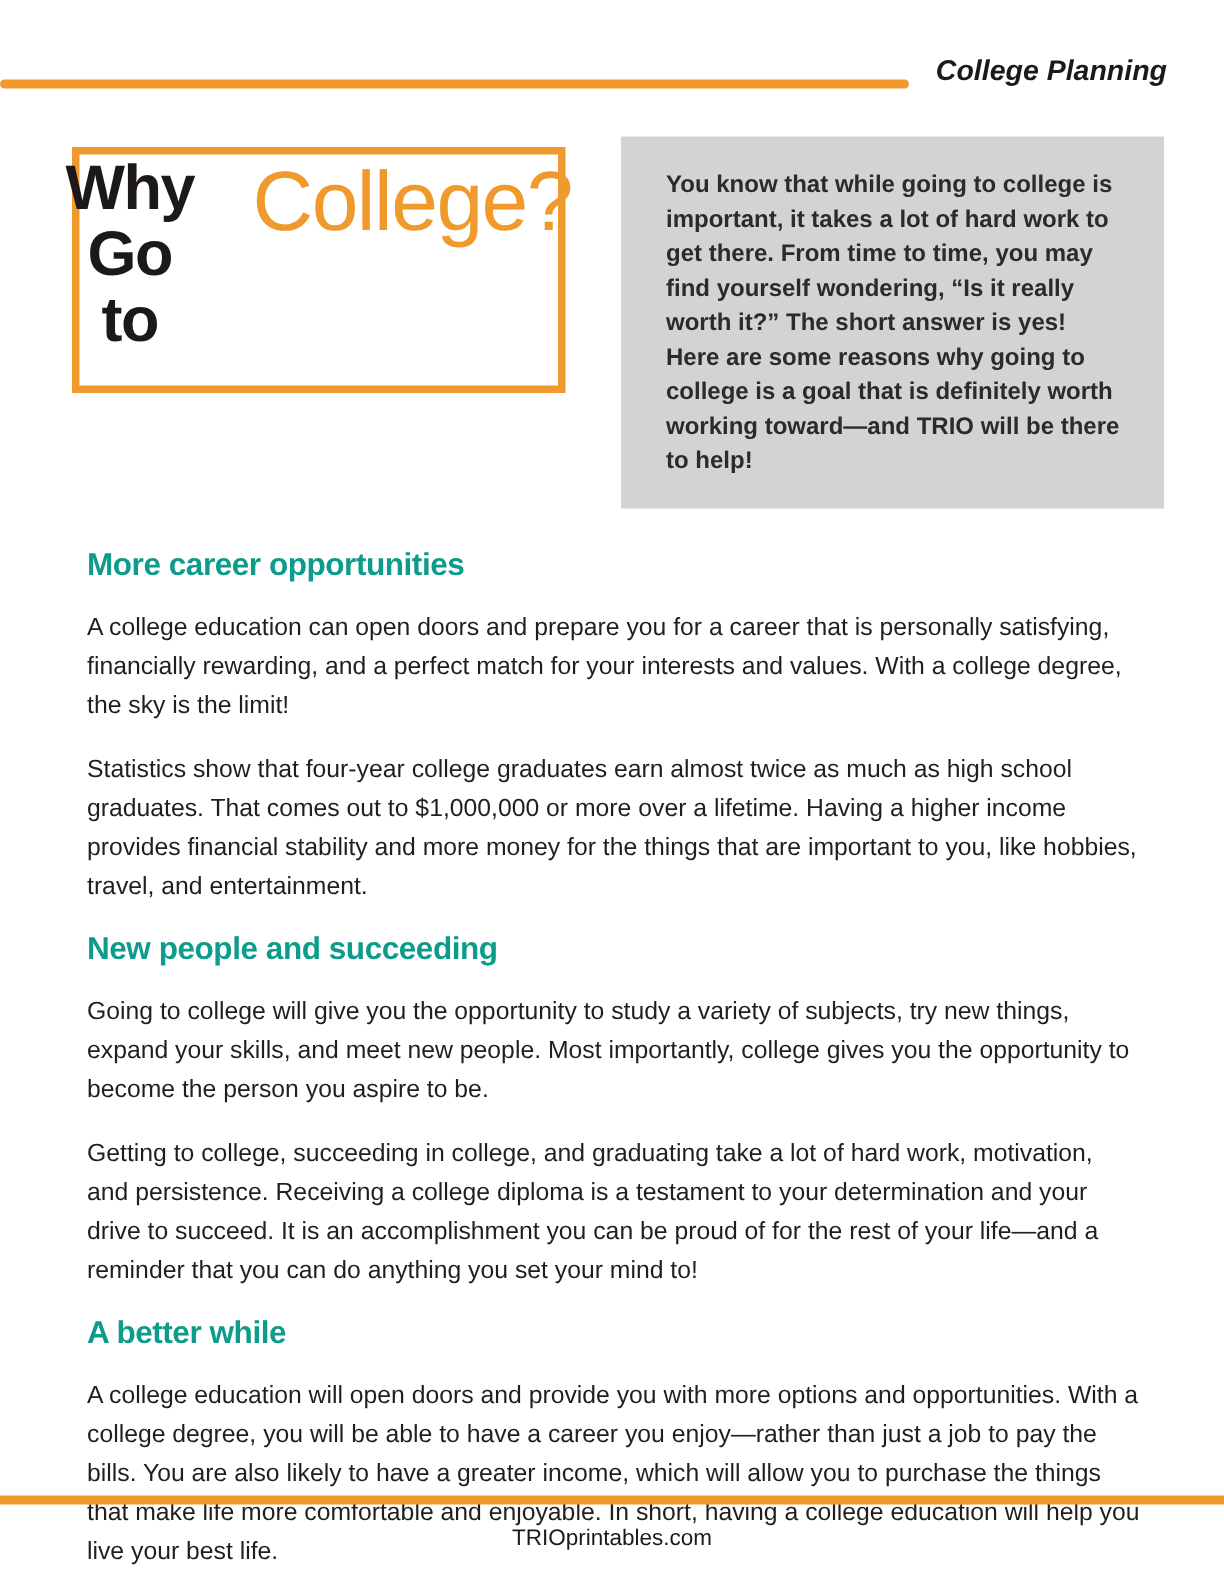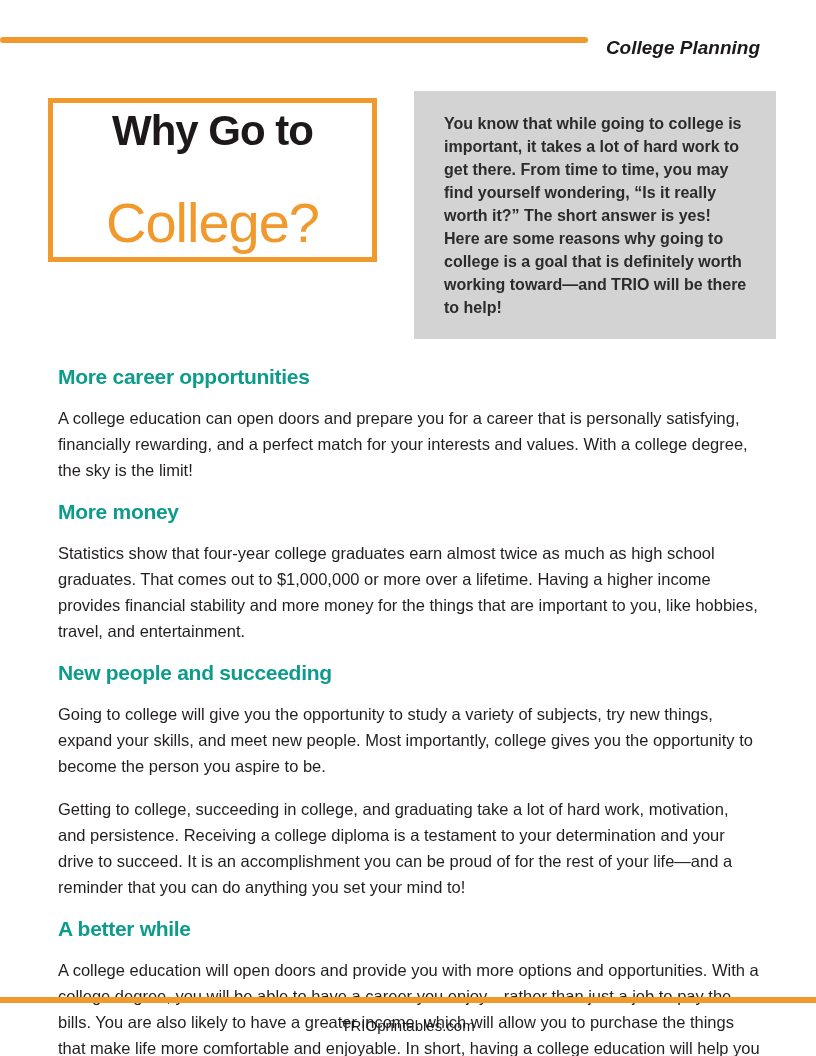--- a/index.html
+++ b/index.html
@@ -10,23 +10,23 @@
     margin: 0 auto;
     background: #ffffff;
     font-family: "Liberation Sans", sans-serif;
     color: var(--text, #221E1F);
     overflow: hidden;
   }
 
   
   .topbar {
     display: flex;
-    align-items: flex-start;
+    align-items: flex-end;
     padding-top: 37px;
-    padding-right: 56px;
+    padding-right: 38px;
   }
   .topbar .rule {
     flex: 1;
     height: 6px;
     background: var(--orange, #F0992D);
     border-radius: 3px;
     margin-right: 18px;
   }
   .kicker {
     font-size: 19px;
@@ -43,21 +43,21 @@
     margin: 32px 40px 0 48px;
   }
   .title-box {
     box-sizing: border-box;
     width: 329px;
     height: 164px;
     margin-top: 7px;
     border: 5px solid var(--orange, #F0992D);
     background: #ffffff;
     display: flex;
-    flex-direction: column;
+    flex-direction: row;
     justify-content: center;
     text-align: center;
     gap: 39px;
   }
   .title-line1 {
     font-size: 42px;
     font-weight: bold;
     line-height: 1.05;
     color: #1D191A;
     letter-spacing: -1px;
@@ -138,21 +138,20 @@
     <div class="intro-box">You know that while going to college is important, it takes a lot of hard work to get there. From time to time, you may find yourself wondering, “Is it really worth it?” The short answer is yes! Here are some reasons why going to college is a goal that is definitely worth working toward—and TRIO will be there to help!</div>
   </section>
 
   <main class="content" id="sections">
     <section class="content-section">
       <h2 class="section-heading">More career opportunities</h2>
       <p class="section-body">A college education can open doors and prepare you for a career that is personally satisfying, financially rewarding, and a perfect match for your interests and values. With a college degree, the sky is the limit!</p>
     </section>
 
     <section class="content-section">
-      <h2 class="section-heading">More money</h2>
       <p class="section-body">Statistics show that four-year college graduates earn almost twice as much as high school graduates. That comes out to $1,000,000 or more over a lifetime. Having a higher income provides financial stability and more money for the things that are important to you, like hobbies, travel, and entertainment.</p>
     </section>
 
     <section class="content-section">
       <h2 class="section-heading">New people and succeeding</h2>
       <p class="section-body">Going to college will give you the opportunity to study a variety of subjects, try new things, expand your skills, and meet new people. Most importantly, college gives you the opportunity to become the person you aspire to be.</p>
     </section>
 
     <section class="content-section">
       <p class="section-body">Getting to college, succeeding in college, and graduating take a lot of hard work, motivation, and persistence. Receiving a college diploma is a testament to your determination and your drive to succeed. It is an accomplishment you can be proud of for the rest of your life—and a reminder that you can do anything you set your mind to!</p>

